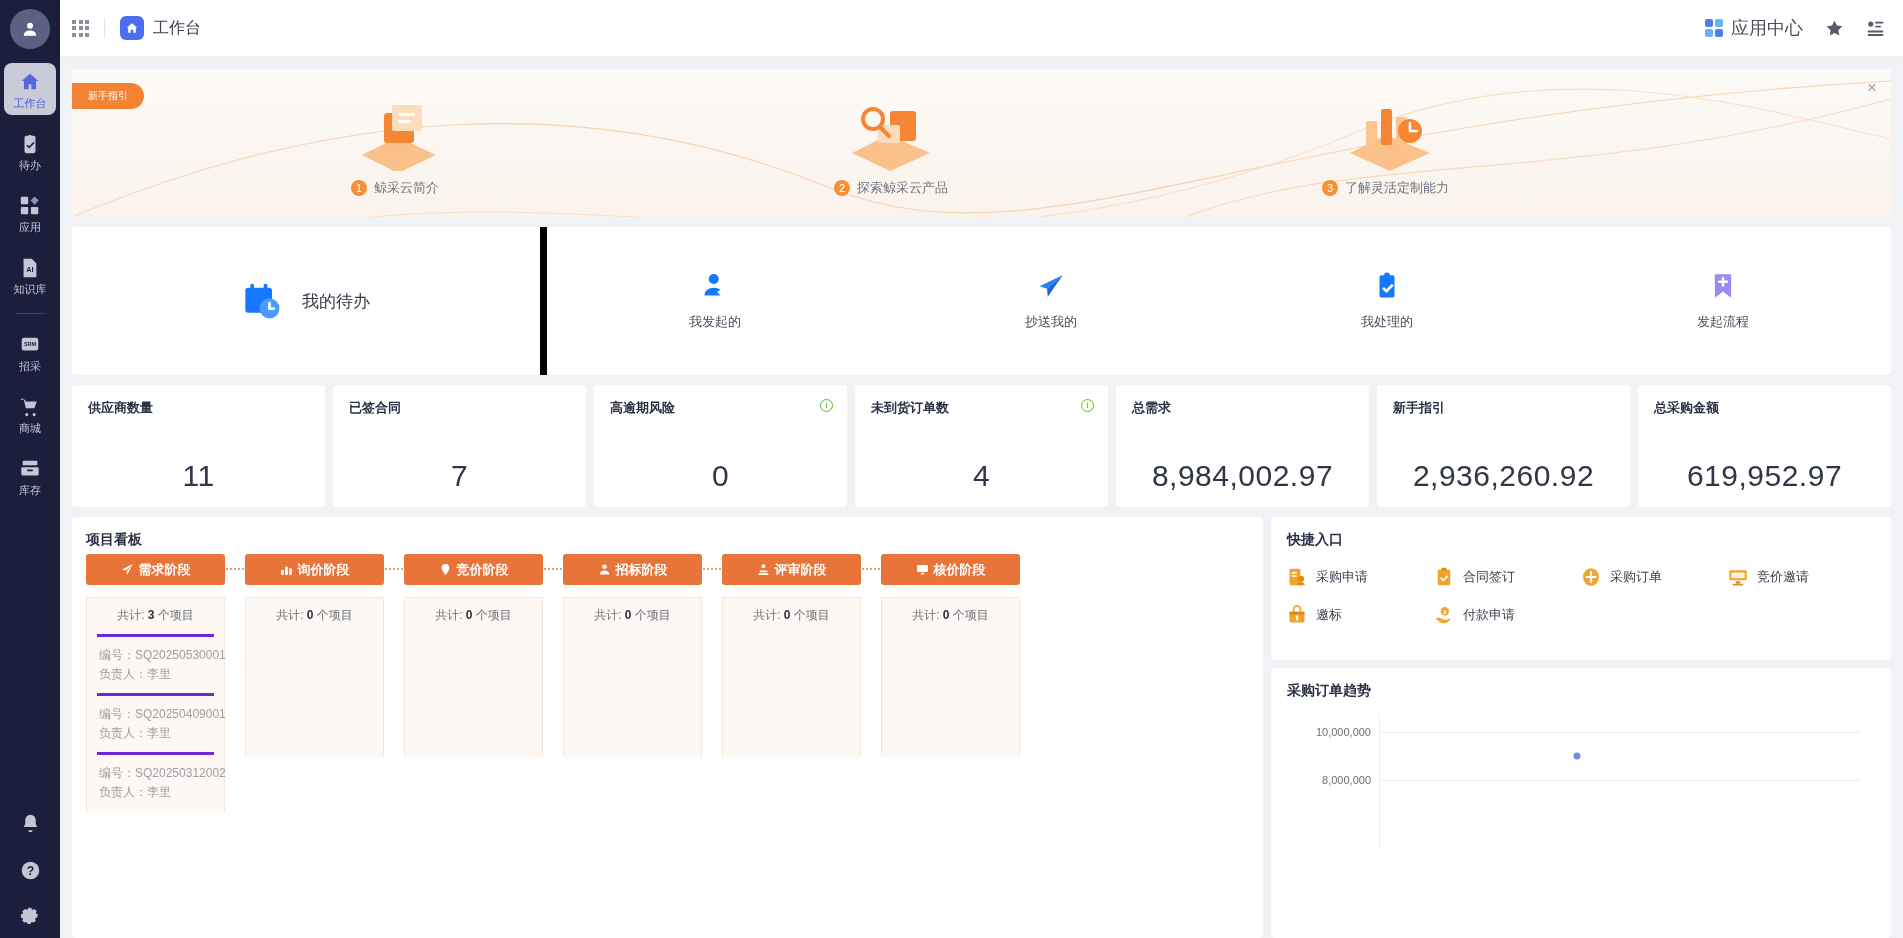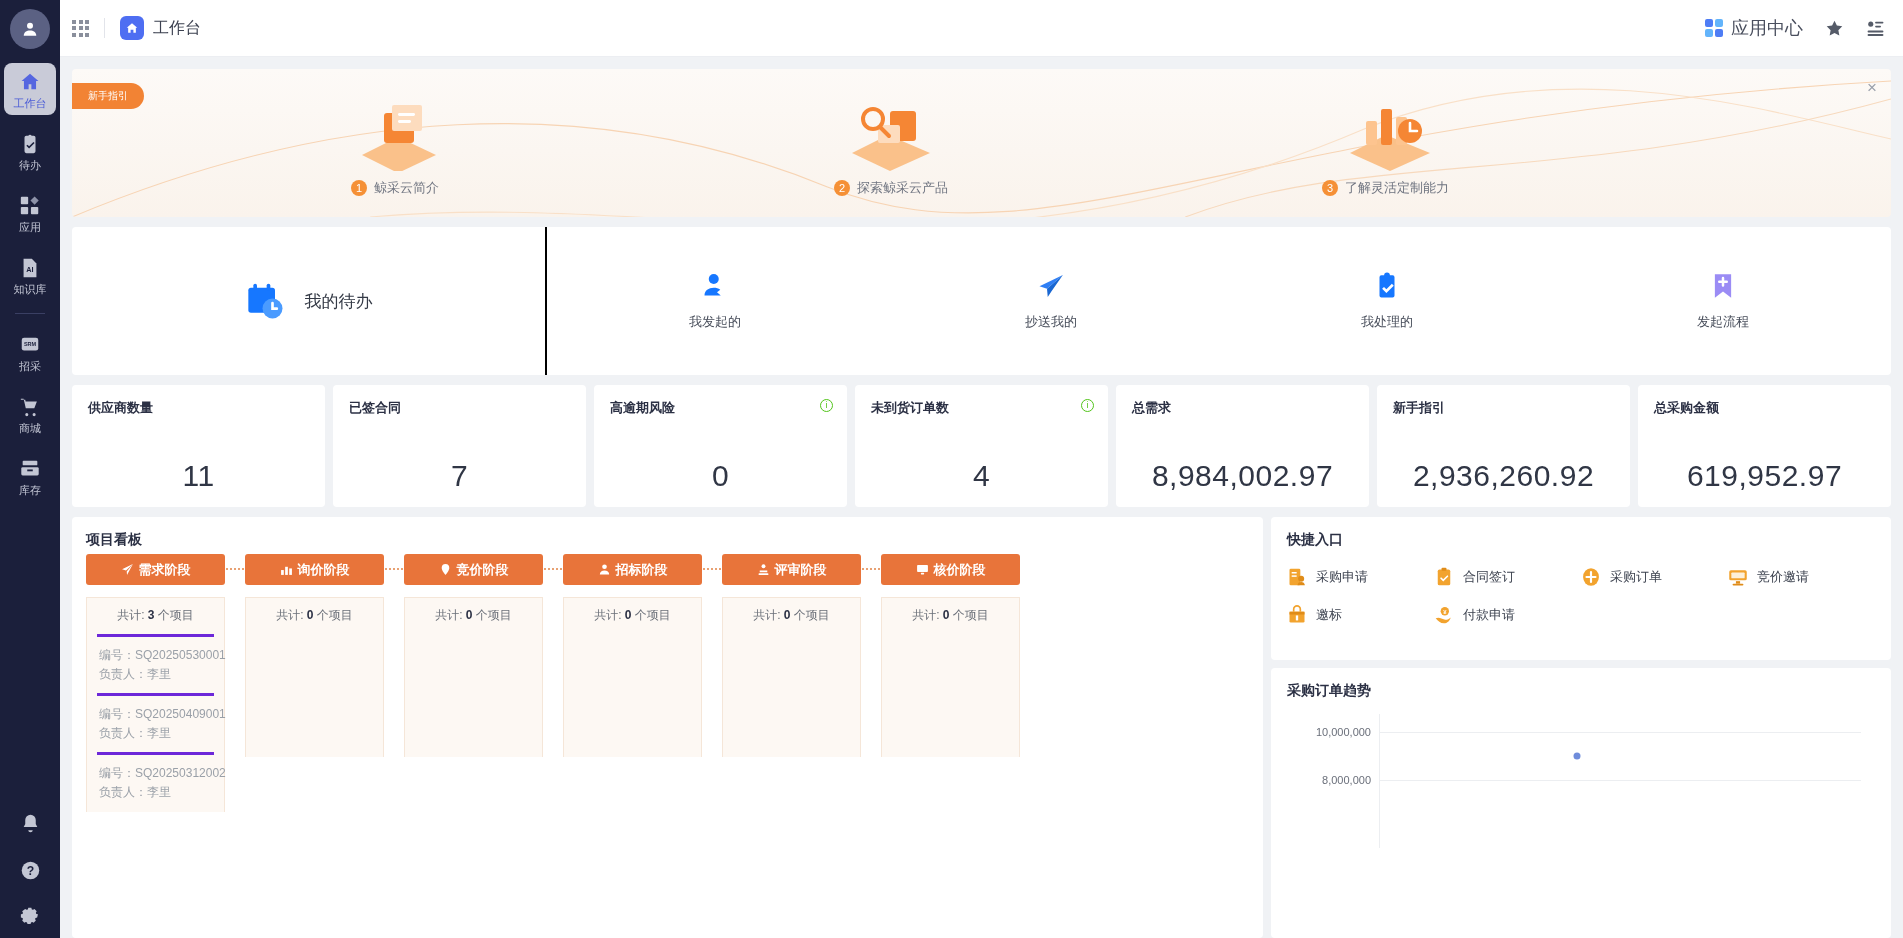--- a/index.html
+++ b/index.html
@@ -97,21 +97,21 @@
   .step-txt { font-size: 13px; color: #6f7480; white-space: nowrap; }
   .step-art { position: absolute; top: 22px; }
 
   
   .quickrow {
     background: #fff; border-radius: 4px; height: 148px; flex: 0 0 148px;
     display: flex; align-items: stretch;
   }
   .qr-left {
     width: 475px; flex: 0 0 475px; display: flex; align-items: center;
-    justify-content: center; gap: 20px; border-right: 2px solid #000000;
+    justify-content: center; gap: 20px; border-right: 7px solid #000000;
   }
   .qr-left .txt { font-size: 17px; color: #343a46; }
   .qr-right { flex: 1; display: flex; align-items: center; }
   .qr-item {
     flex: 1; display: flex; flex-direction: column; align-items: center;
     gap: 12px; cursor: pointer;
   }
   .qr-item .lbl { font-size: 13px; color: #474d5a; }
 
   

